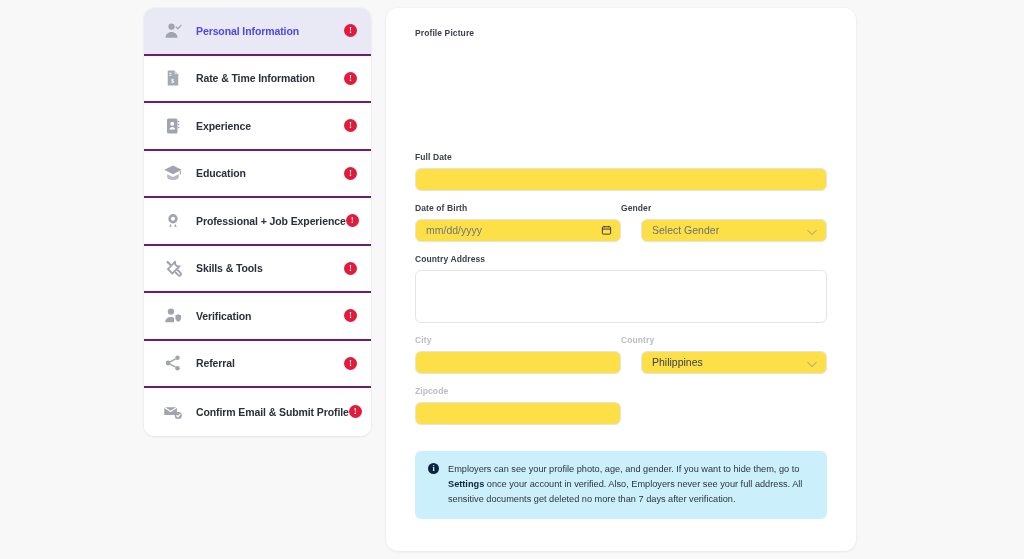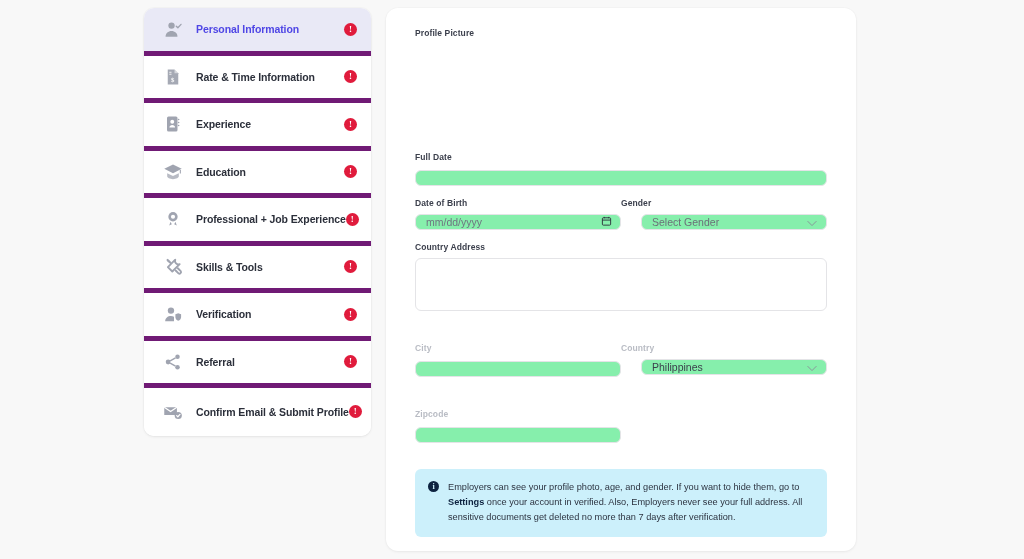--- a/index.html
+++ b/index.html
@@ -29,21 +29,21 @@
     box-shadow: 0 1px 3px rgba(0,0,0,0.07), 0 0 0 1px rgba(0,0,0,0.015);
     overflow: hidden;
   }
 
   .nav-item {
     position: relative;
     display: flex;
     align-items: center;
     height: 47.5px;
     padding: 0 14px 0 16px;
-    border-bottom: 5px solid #701a75;
+    border-bottom: 2px solid #701a75;
     background: #ffffff;
     cursor: pointer;
   }
   .nav-item:last-child { border-bottom: none; }
   .nav-item.active { background: #e9e9f6; }
 
   .nav-icon {
     flex: 0 0 26px;
     width: 26px;
     height: 26px;
@@ -96,34 +96,33 @@
     font-size: 8.5px;
     font-weight: bold;
     color: #3b3f4c;
     letter-spacing: 0.1px;
     margin-bottom: 6px;
     display: block;
   }
   .field-label.muted {
     color: #b9bcc4;
     font-weight: bold;
-    margin-top: 20px;
   }
 
   .pic-slot {
     height: 96px;
     width: 100%;
   }
 
   .input-box {
     width: 100%;
-    height: 16px;
+    height: 23px;
     border: 1px solid #e4e4e7;
     border-radius: 6px;
-    background: #86efac;
+    background: #fde047;
     font-family: "Liberation Sans", sans-serif;
     font-size: 10.5px;
     color: #3b3f4c;
     padding: 0 10px;
     outline: none;
   }
   .input-box::placeholder { color: #8b8f99; }
 
   .row {
     display: flex;

